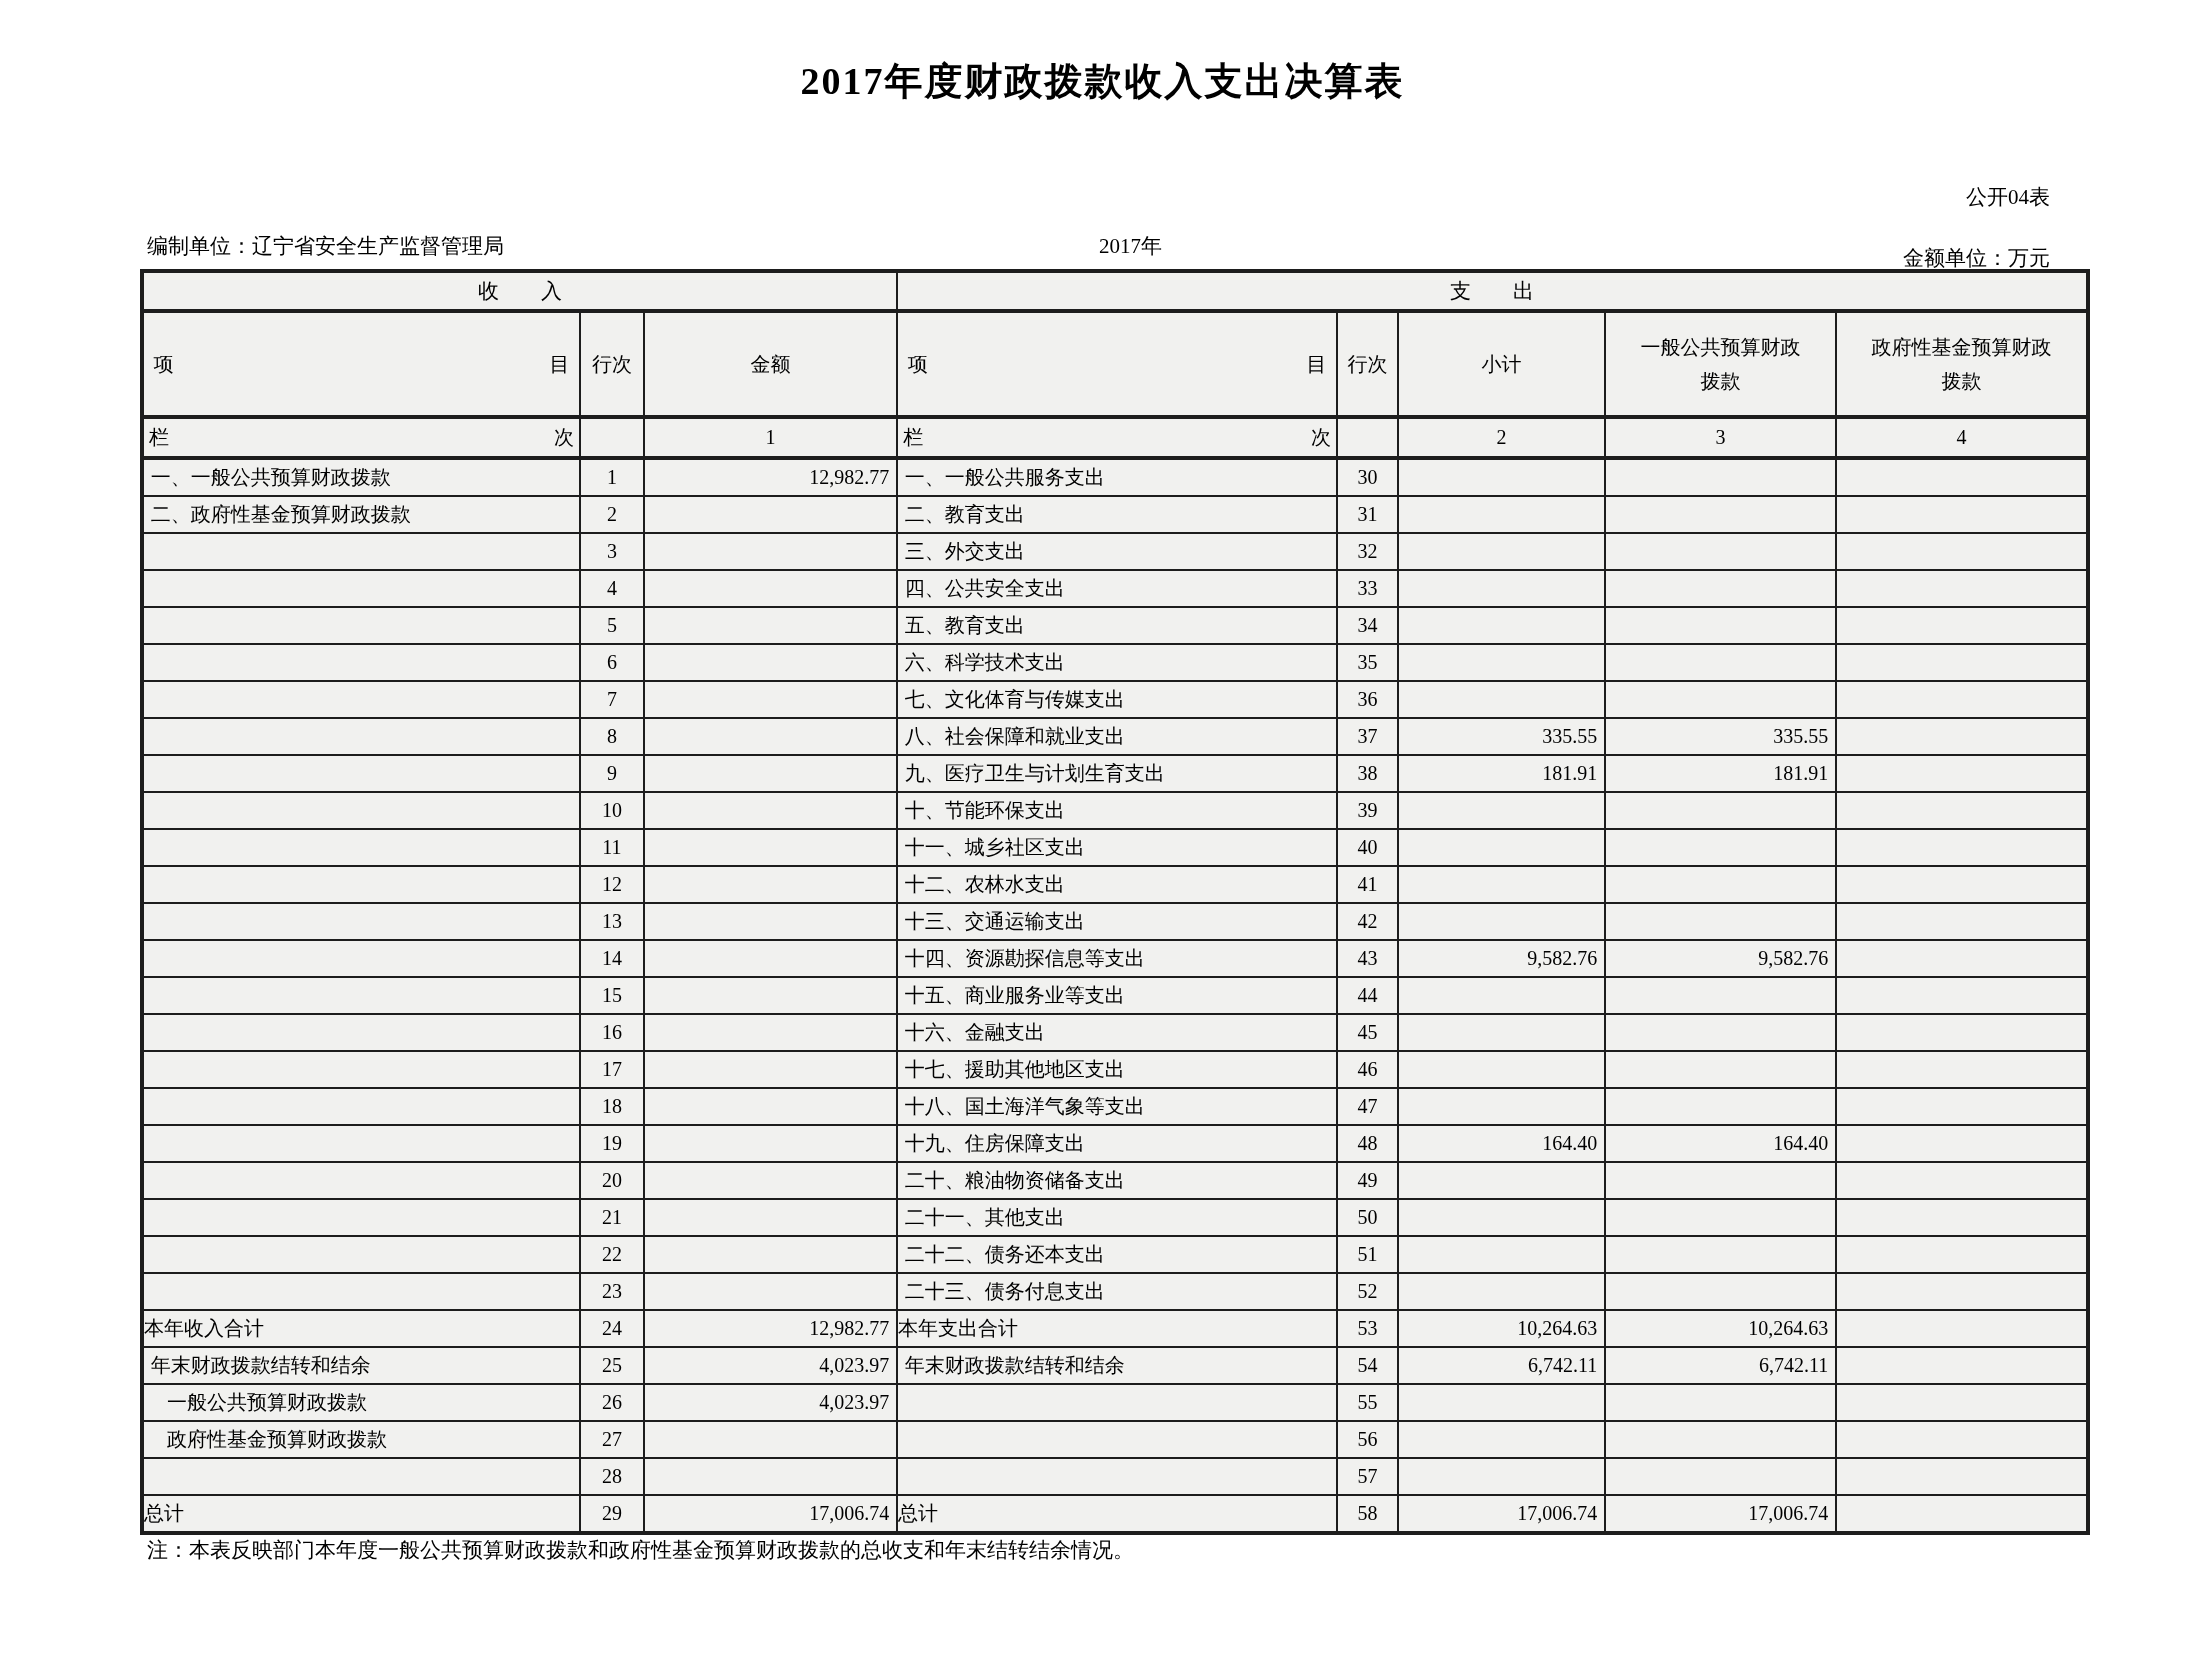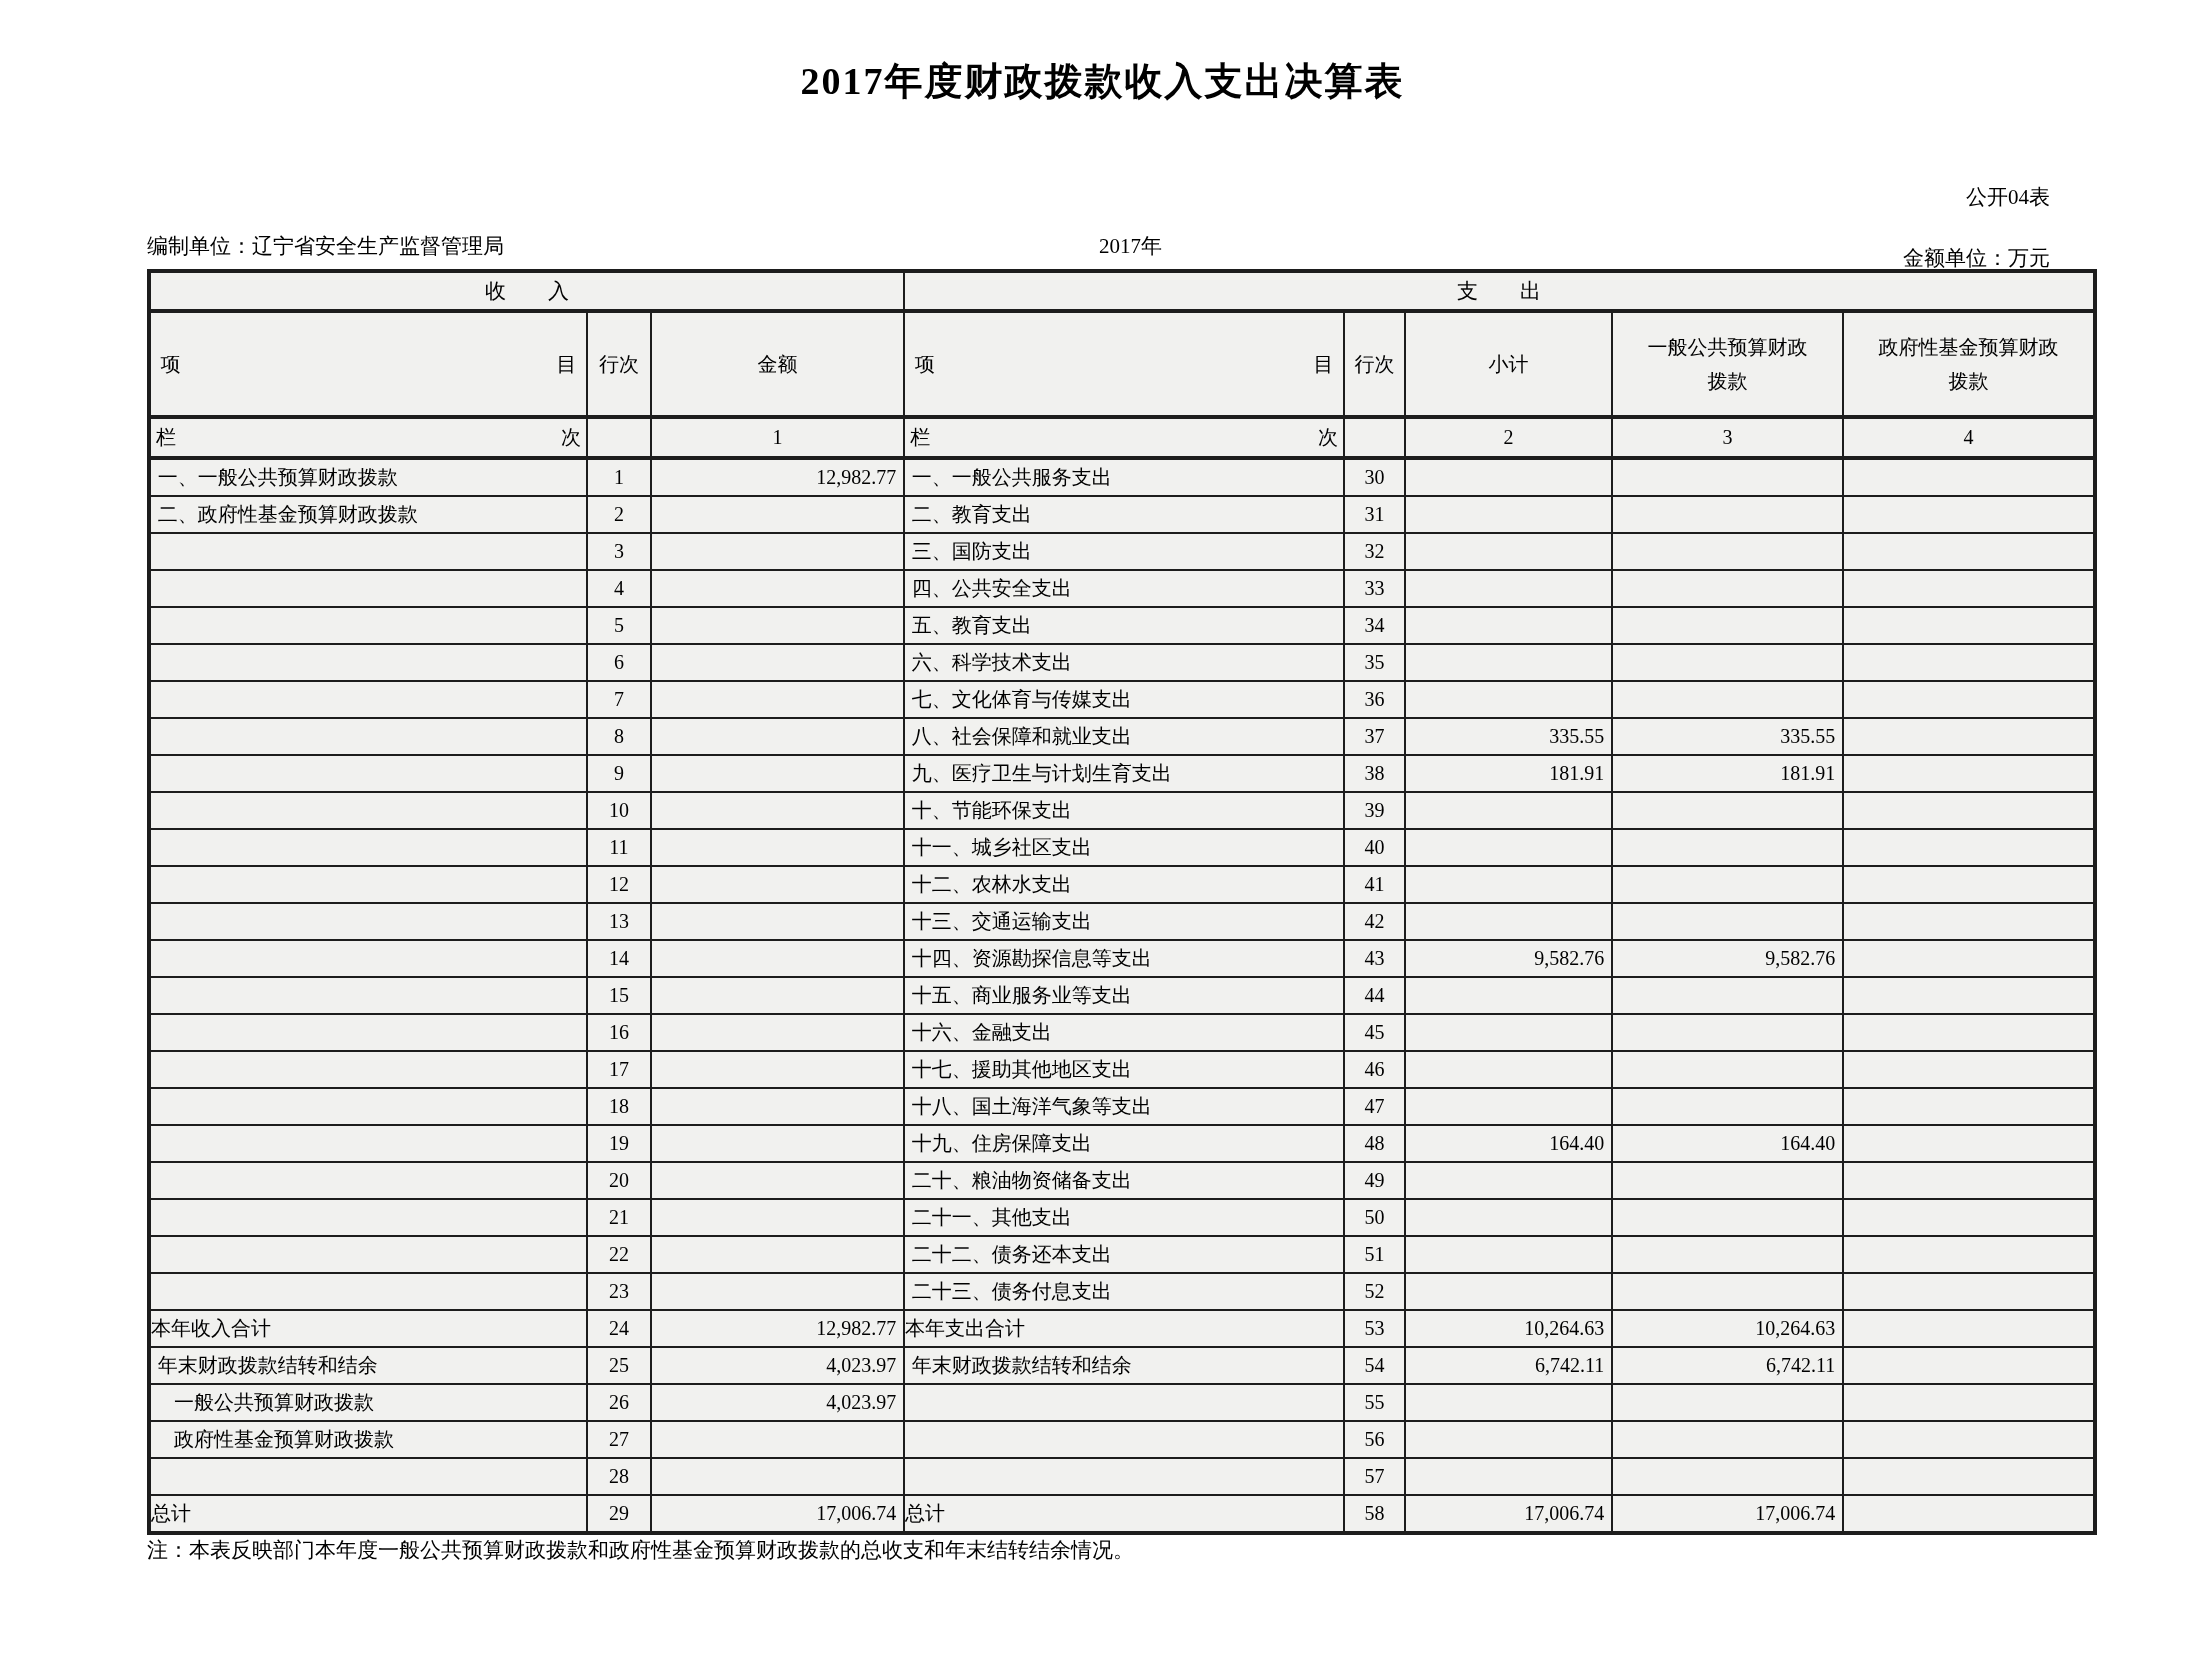--- a/index.html
+++ b/index.html
@@ -5,21 +5,21 @@
   html,body{margin:0;padding:0;background:#ffffff;}
   body{width:2205px;height:1676px;position:relative;
        font-family:"Liberation Serif","DejaVu Serif",serif;color:#000;}
   .sheet{position:absolute;inset:0;background:#fff;}
   .title{position:absolute;top:48px;left:0;width:100%;text-align:center;
          font-size:38px;font-weight:bold;letter-spacing:2px;margin-top:8px;}
   .form-code{position:absolute;top:183px;right:155px;font-size:21px;}
   .meta-left{position:absolute;top:232px;left:147px;font-size:21px;}
   .meta-center{position:absolute;top:232px;left:0;width:100%;text-align:center;font-size:21px;padding-left:28px;}
   .meta-right{position:absolute;top:232px;right:155px;font-size:21px;margin-top:12px;}
-  table.main{position:absolute;top:269px;left:147px;width:1947px;
+  table.main{position:absolute;top:269px;left:140px;width:1947px;
              border-collapse:collapse;table-layout:fixed;
              border:4.1px solid #1d1d1d;padding-left:48px;}
   table.main th,table.main td{border:2px solid #1d1d1d;background:#f1f1ef;
              font-size:20px;font-weight:normal;color:#000;
              white-space:normal;overflow:hidden;line-height:1.25;}
   tr.sec-row th{height:34px;font-size:21px;border-bottom:4.8px solid #1d1d1d;text-align:center;}
   tr.hdr-row th{height:102px;border-bottom:4.8px solid #1d1d1d;text-align:center;
                 padding:0 5.5px;line-height:1.7;}
   tr.hdr-row th.wrap-h{padding:0 31px;}
   tr.lan-row td{height:35px;border-bottom:4.8px solid #1d1d1d;}
@@ -120,21 +120,21 @@
           <td class="item">二、教育支出</td>
           <td class="rowno">31</td>
           <td class="amt"></td>
           <td class="amt"></td>
           <td class="amt"></td>
         </tr>
         <tr>
           <td class="item"></td>
           <td class="rowno">3</td>
           <td class="amt"></td>
-          <td class="item">三、国防支出</td>
+          <td class="item">三、外交支出</td>
           <td class="rowno">32</td>
           <td class="amt"></td>
           <td class="amt"></td>
           <td class="amt"></td>
         </tr>
         <tr>
           <td class="item"></td>
           <td class="rowno">4</td>
           <td class="amt"></td>
           <td class="item">四、公共安全支出</td>

